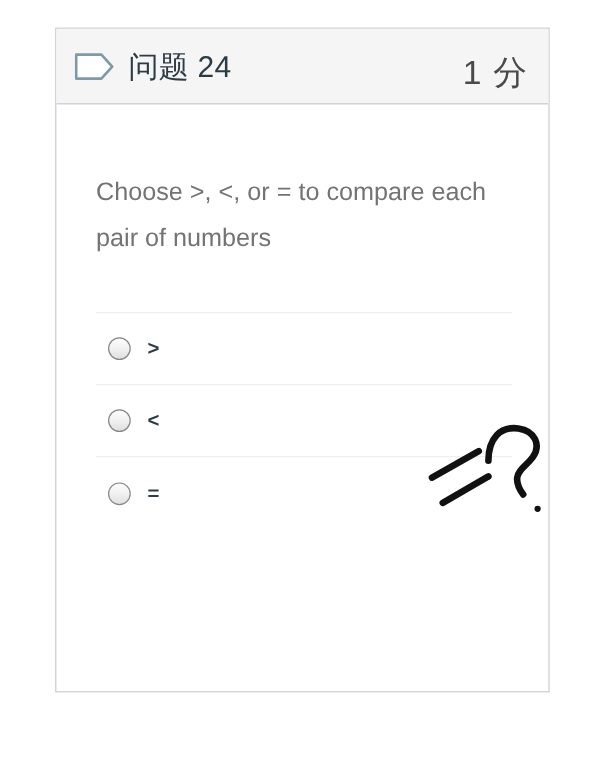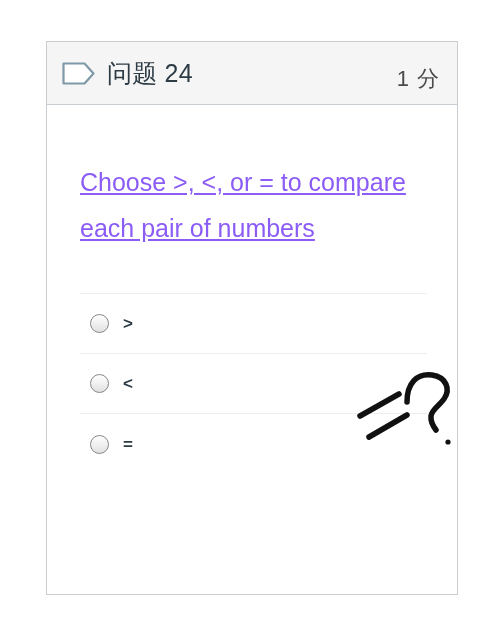--- a/index.html
+++ b/index.html
@@ -13,21 +13,21 @@
     font-family: "Liberation Sans", "DejaVu Sans", sans-serif;
     -webkit-font-smoothing: antialiased;
     position: relative;
     overflow: hidden;
   }
 
   
   .question-card {
     position: absolute;
     left: 46px;
-    top: 41px;
+    top: 23px;
     width: 412px;
     height: 554px;
     background: #ffffff;
     border: 1px solid #c7cdd1;
     box-sizing: border-box;
   }
 
   
   .question-header {
     height: 63px;
@@ -47,41 +47,40 @@
   }
   .question-name {
     font-size: 25px;
     color: #2d3b45;
     font-weight: 400;
     letter-spacing: 0.2px;
     white-space: nowrap;
   }
   .question-points {
     margin-left: auto;
-    font-size: 22px;
+    font-size: 28px;
     color: #4a4a4a;
     white-space: nowrap;
     letter-spacing: 1px;
     margin-top: 11px;
   }
 
   
   .question-body {
     padding: 55px 30px 0 33px;
     box-sizing: border-box;
     position: relative;
     height: 490px;
   }
   .question-text {
-    font-size: 25px;
+    font-size: 21px;
     line-height: 1.82;
-    color: #8b5cf6;
+    color: #737373;
     font-weight: 400;
     max-width: 345px;
-    text-decoration: underline;
   }
   .equation-row {
     margin-top: 20px;
     font-size: 21px;
     color: #2d3b45;
     line-height: 1.5;
     white-space: pre;
   }
   .blank {
     letter-spacing: 0.5px;

